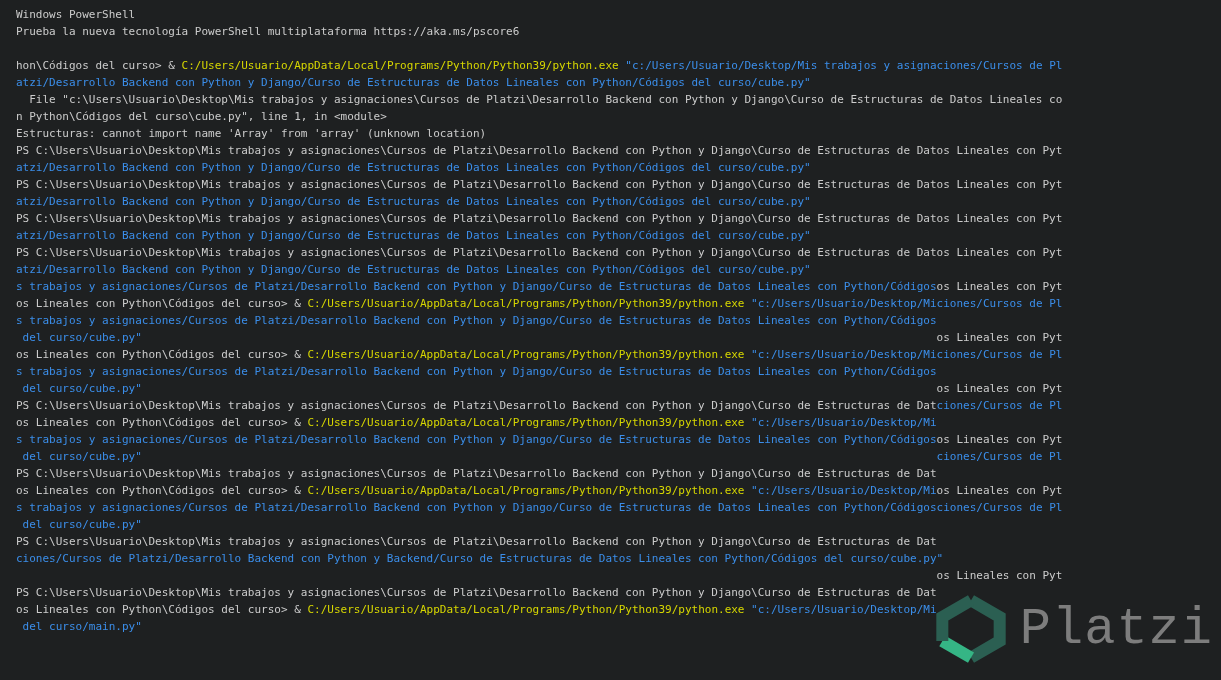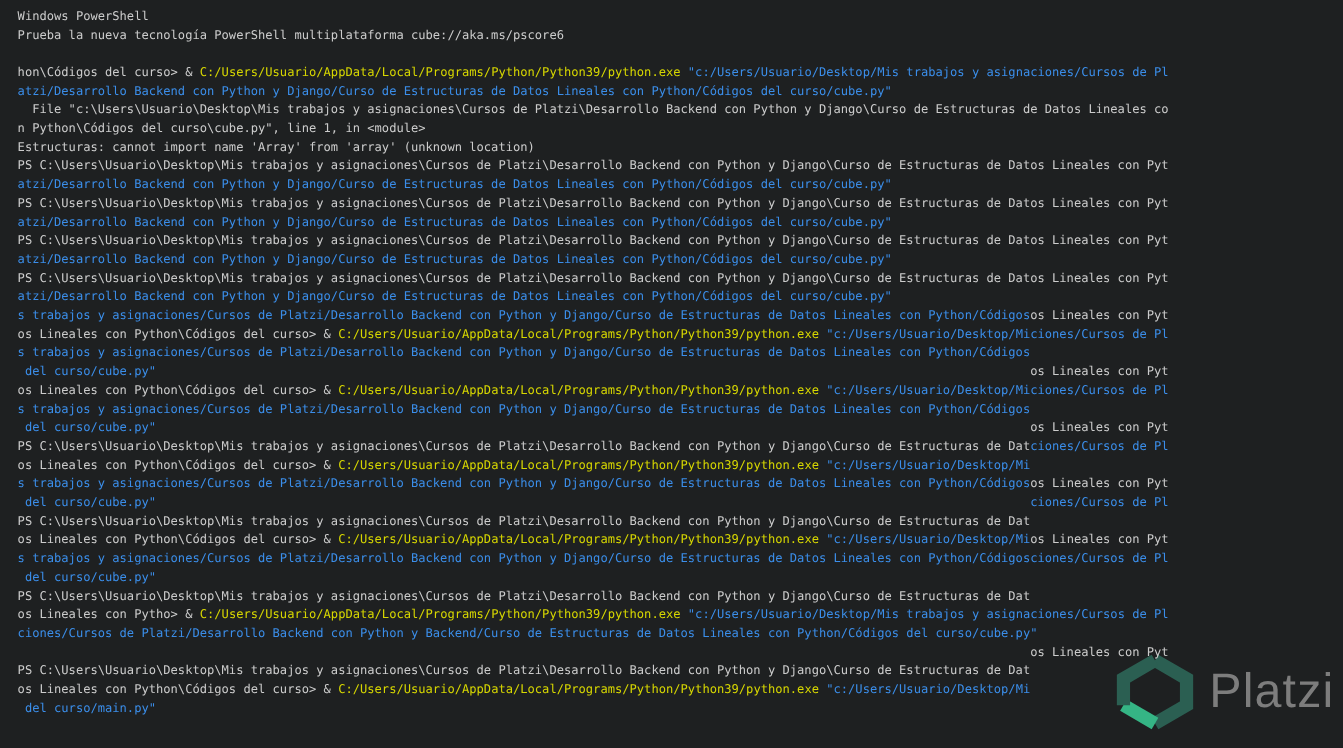--- a/index.html
+++ b/index.html
@@ -28,34 +28,34 @@
   .c-cmd{color:var(--cmd,#d7d700);font-weight:400;}
   .c-str{color:var(--str,#3b8eea);}
   .frag{position:absolute;top:0;}
   #watermark{
     position:absolute;
     right:8px;bottom:14px;
     z-index:0;
     display:flex;align-items:center;gap:12px;
   }
   #watermark .wordmark{
-    font-family:Liberation Sans, sans-serif;
-    font-size:44px;
+    font-family:Liberation Mono, monospace;
+    font-size:52px;
     font-weight:500;
     letter-spacing:1px;
     color:var(--wm-text,#7d7d7d);
     text-align:right;
   }
 </style>
 </head>
 <body>
 
 <main id="terminal">
     <div class="line"><span class="c-fg">Windows PowerShell</span></div>
-    <div class="line"><span class="c-fg">Prueba la nueva tecnología PowerShell multiplataforma cube://aka.ms/pscore6</span></div>
+    <div class="line"><span class="c-fg">Prueba la nueva tecnología PowerShell multiplataforma https://aka.ms/pscore6</span></div>
     <div class="line"></div>
     <div class="line"><span class="c-fg">hon\Códigos del curso&gt; &amp; </span><span class="c-cmd">C:/Users/Usuario/AppData/Local/Programs/Python/Python39/python.exe</span><span class="c-str"> "c:/Users/Usuario/Desktop/Mis trabajos y asignaciones/Cursos de Pl</span></div>
     <div class="line"><span class="c-str">atzi/Desarrollo Backend con Python y Django/Curso de Estructuras de Datos Lineales con Python/Códigos del curso/cube.py"</span></div>
     <div class="line"><span class="c-fg">  File "c:\Users\Usuario\Desktop\Mis trabajos y asignaciones\Cursos de Platzi\Desarrollo Backend con Python y Django\Curso de Estructuras de Datos Lineales co</span></div>
     <div class="line"><span class="c-fg">n Python\Códigos del curso\cube.py", line 1, in &lt;module&gt;</span></div>
     <div class="line"><span class="c-fg">Estructuras: cannot import name 'Array' from 'array' (unknown location)</span></div>
     <div class="line"><span class="c-fg">PS C:\Users\Usuario\Desktop\Mis trabajos y asignaciones\Cursos de Platzi\Desarrollo Backend con Python y Django\Curso de Estructuras de Datos Lineales con Pyt</span></div>
     <div class="line"><span class="c-str">atzi/Desarrollo Backend con Python y Django/Curso de Estructuras de Datos Lineales con Python/Códigos del curso/cube.py"</span></div>
     <div class="line"><span class="c-fg">PS C:\Users\Usuario\Desktop\Mis trabajos y asignaciones\Cursos de Platzi\Desarrollo Backend con Python y Django\Curso de Estructuras de Datos Lineales con Pyt</span></div>
     <div class="line"><span class="c-str">atzi/Desarrollo Backend con Python y Django/Curso de Estructuras de Datos Lineales con Python/Códigos del curso/cube.py"</span></div>
@@ -72,21 +72,20 @@
     <div class="line"><span class="c-str"> del curso/cube.py"</span><span class="c-fg frag" style="left: calc(139ch + 16px);">os Lineales con Pyt</span></div>
     <div class="line"><span class="c-fg">PS C:\Users\Usuario\Desktop\Mis trabajos y asignaciones\Cursos de Platzi\Desarrollo Backend con Python y Django\Curso de Estructuras de Dat</span><span class="c-str">ciones/Cursos de Pl</span></div>
     <div class="line"><span class="c-fg">os Lineales con Python\Códigos del curso&gt; &amp; </span><span class="c-cmd">C:/Users/Usuario/AppData/Local/Programs/Python/Python39/python.exe</span><span class="c-str"> "c:/Users/Usuario/Desktop/Mi</span></div>
     <div class="line"><span class="c-str">s trabajos y asignaciones/Cursos de Platzi/Desarrollo Backend con Python y Django/Curso de Estructuras de Datos Lineales con Python/Códigos</span><span class="c-fg">os Lineales con Pyt</span></div>
     <div class="line"><span class="c-str"> del curso/cube.py"</span><span class="c-str frag" style="left: calc(139ch + 16px);">ciones/Cursos de Pl</span></div>
     <div class="line"><span class="c-fg">PS C:\Users\Usuario\Desktop\Mis trabajos y asignaciones\Cursos de Platzi\Desarrollo Backend con Python y Django\Curso de Estructuras de Dat</span></div>
     <div class="line"><span class="c-fg">os Lineales con Python\Códigos del curso&gt; &amp; </span><span class="c-cmd">C:/Users/Usuario/AppData/Local/Programs/Python/Python39/python.exe</span><span class="c-str"> "c:/Users/Usuario/Desktop/Mi</span><span class="c-fg">os Lineales con Pyt</span></div>
     <div class="line"><span class="c-str">s trabajos y asignaciones/Cursos de Platzi/Desarrollo Backend con Python y Django/Curso de Estructuras de Datos Lineales con Python/Códigos</span><span class="c-str">ciones/Cursos de Pl</span></div>
     <div class="line"><span class="c-str"> del curso/cube.py"</span></div>
     <div class="line"><span class="c-fg">PS C:\Users\Usuario\Desktop\Mis trabajos y asignaciones\Cursos de Platzi\Desarrollo Backend con Python y Django\Curso de Estructuras de Dat</span></div>
-    <div class="line"><span class="c-fg">os Lineales con Pytho&gt; &amp; </span><span class="c-cmd">C:/Users/Usuario/AppData/Local/Programs/Python/Python39/python.exe</span><span class="c-str"> "c:/Users/Usuario/Desktop/Mis trabajos y asignaciones/Cursos de Pl</span></div>
     <div class="line"><span class="c-str">ciones/Cursos de Platzi/Desarrollo Backend con Python y Backend/Curso de Estructuras de Datos Lineales con Python/Códigos del curso/cube.py"</span></div>
     <div class="line"><span class="c-fg frag" style="left: calc(139ch + 16px);">os Lineales con Pyt</span></div>
     <div class="line"><span class="c-fg">PS C:\Users\Usuario\Desktop\Mis trabajos y asignaciones\Cursos de Platzi\Desarrollo Backend con Python y Django\Curso de Estructuras de Dat</span></div>
     <div class="line"><span class="c-fg">os Lineales con Python\Códigos del curso&gt; &amp; </span><span class="c-cmd">C:/Users/Usuario/AppData/Local/Programs/Python/Python39/python.exe</span><span class="c-str"> "c:/Users/Usuario/Desktop/Mi</span></div>
     <div class="line"><span class="c-str"> del curso/main.py"</span></div>
   </main>
 
 <div id="watermark">
   <svg width="74" height="74" viewBox="0 0 80 80" aria-hidden="true">
     <g fill="none" stroke-width="13" stroke-linecap="butt">

